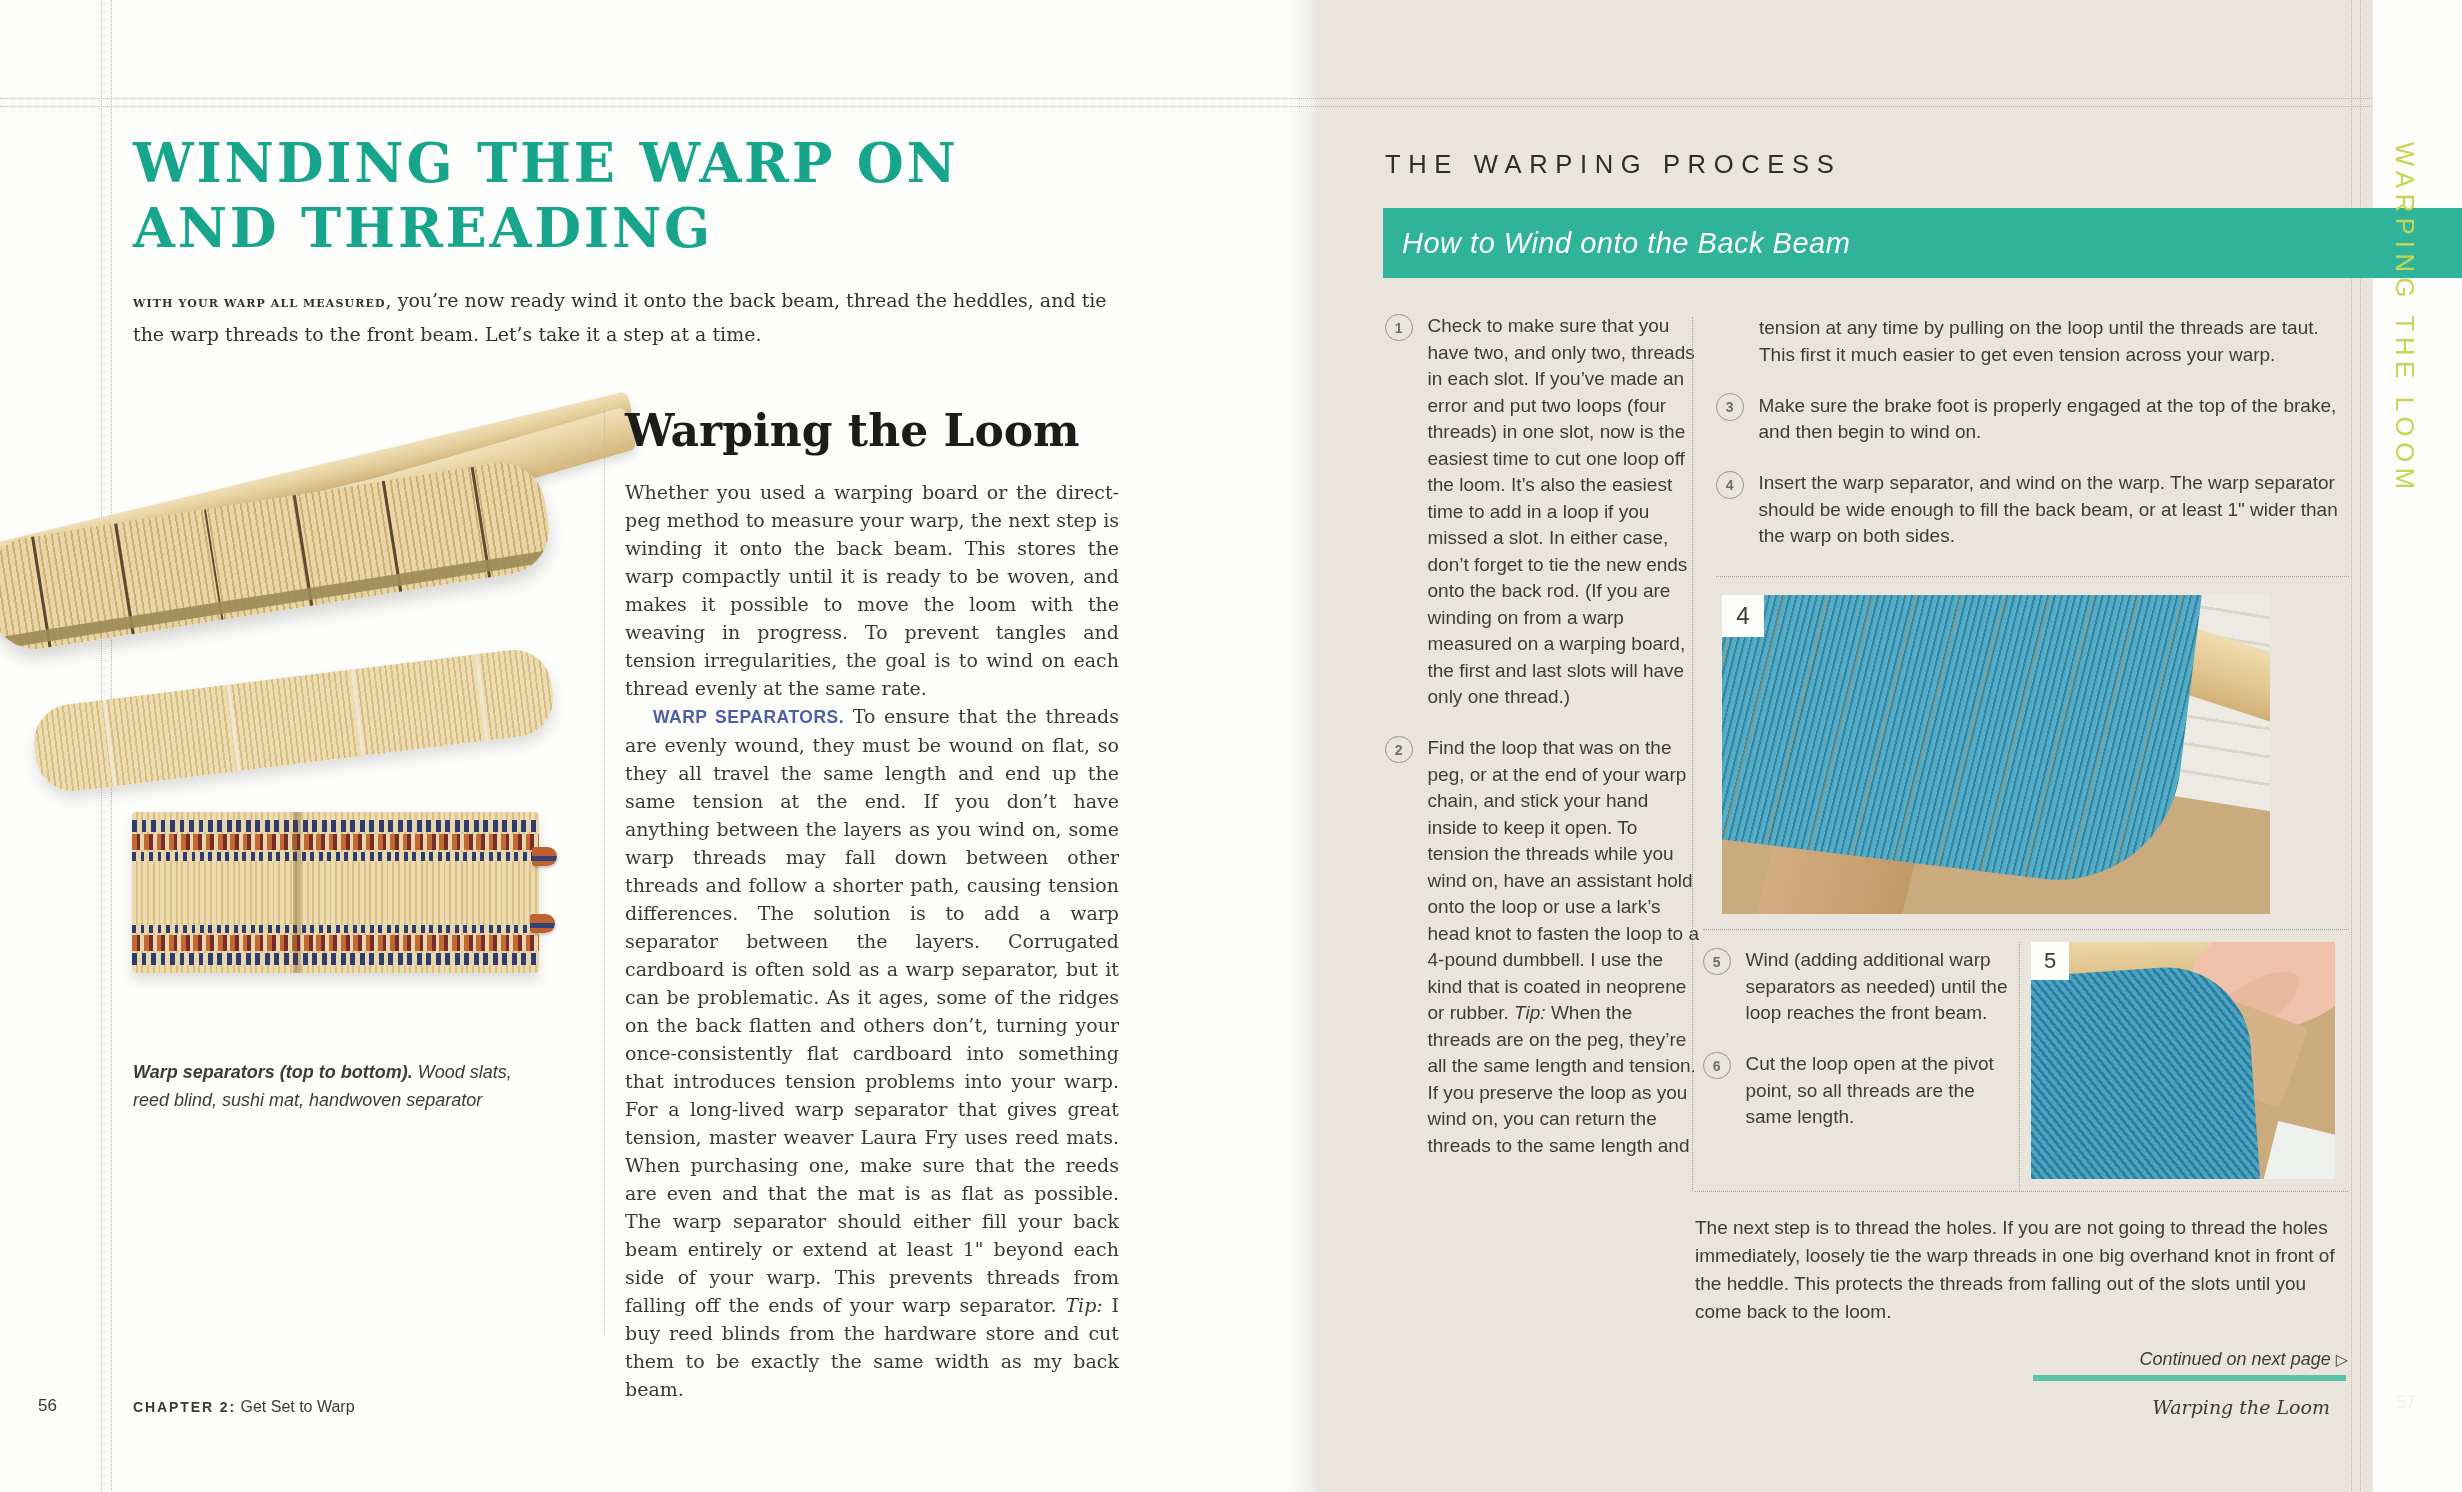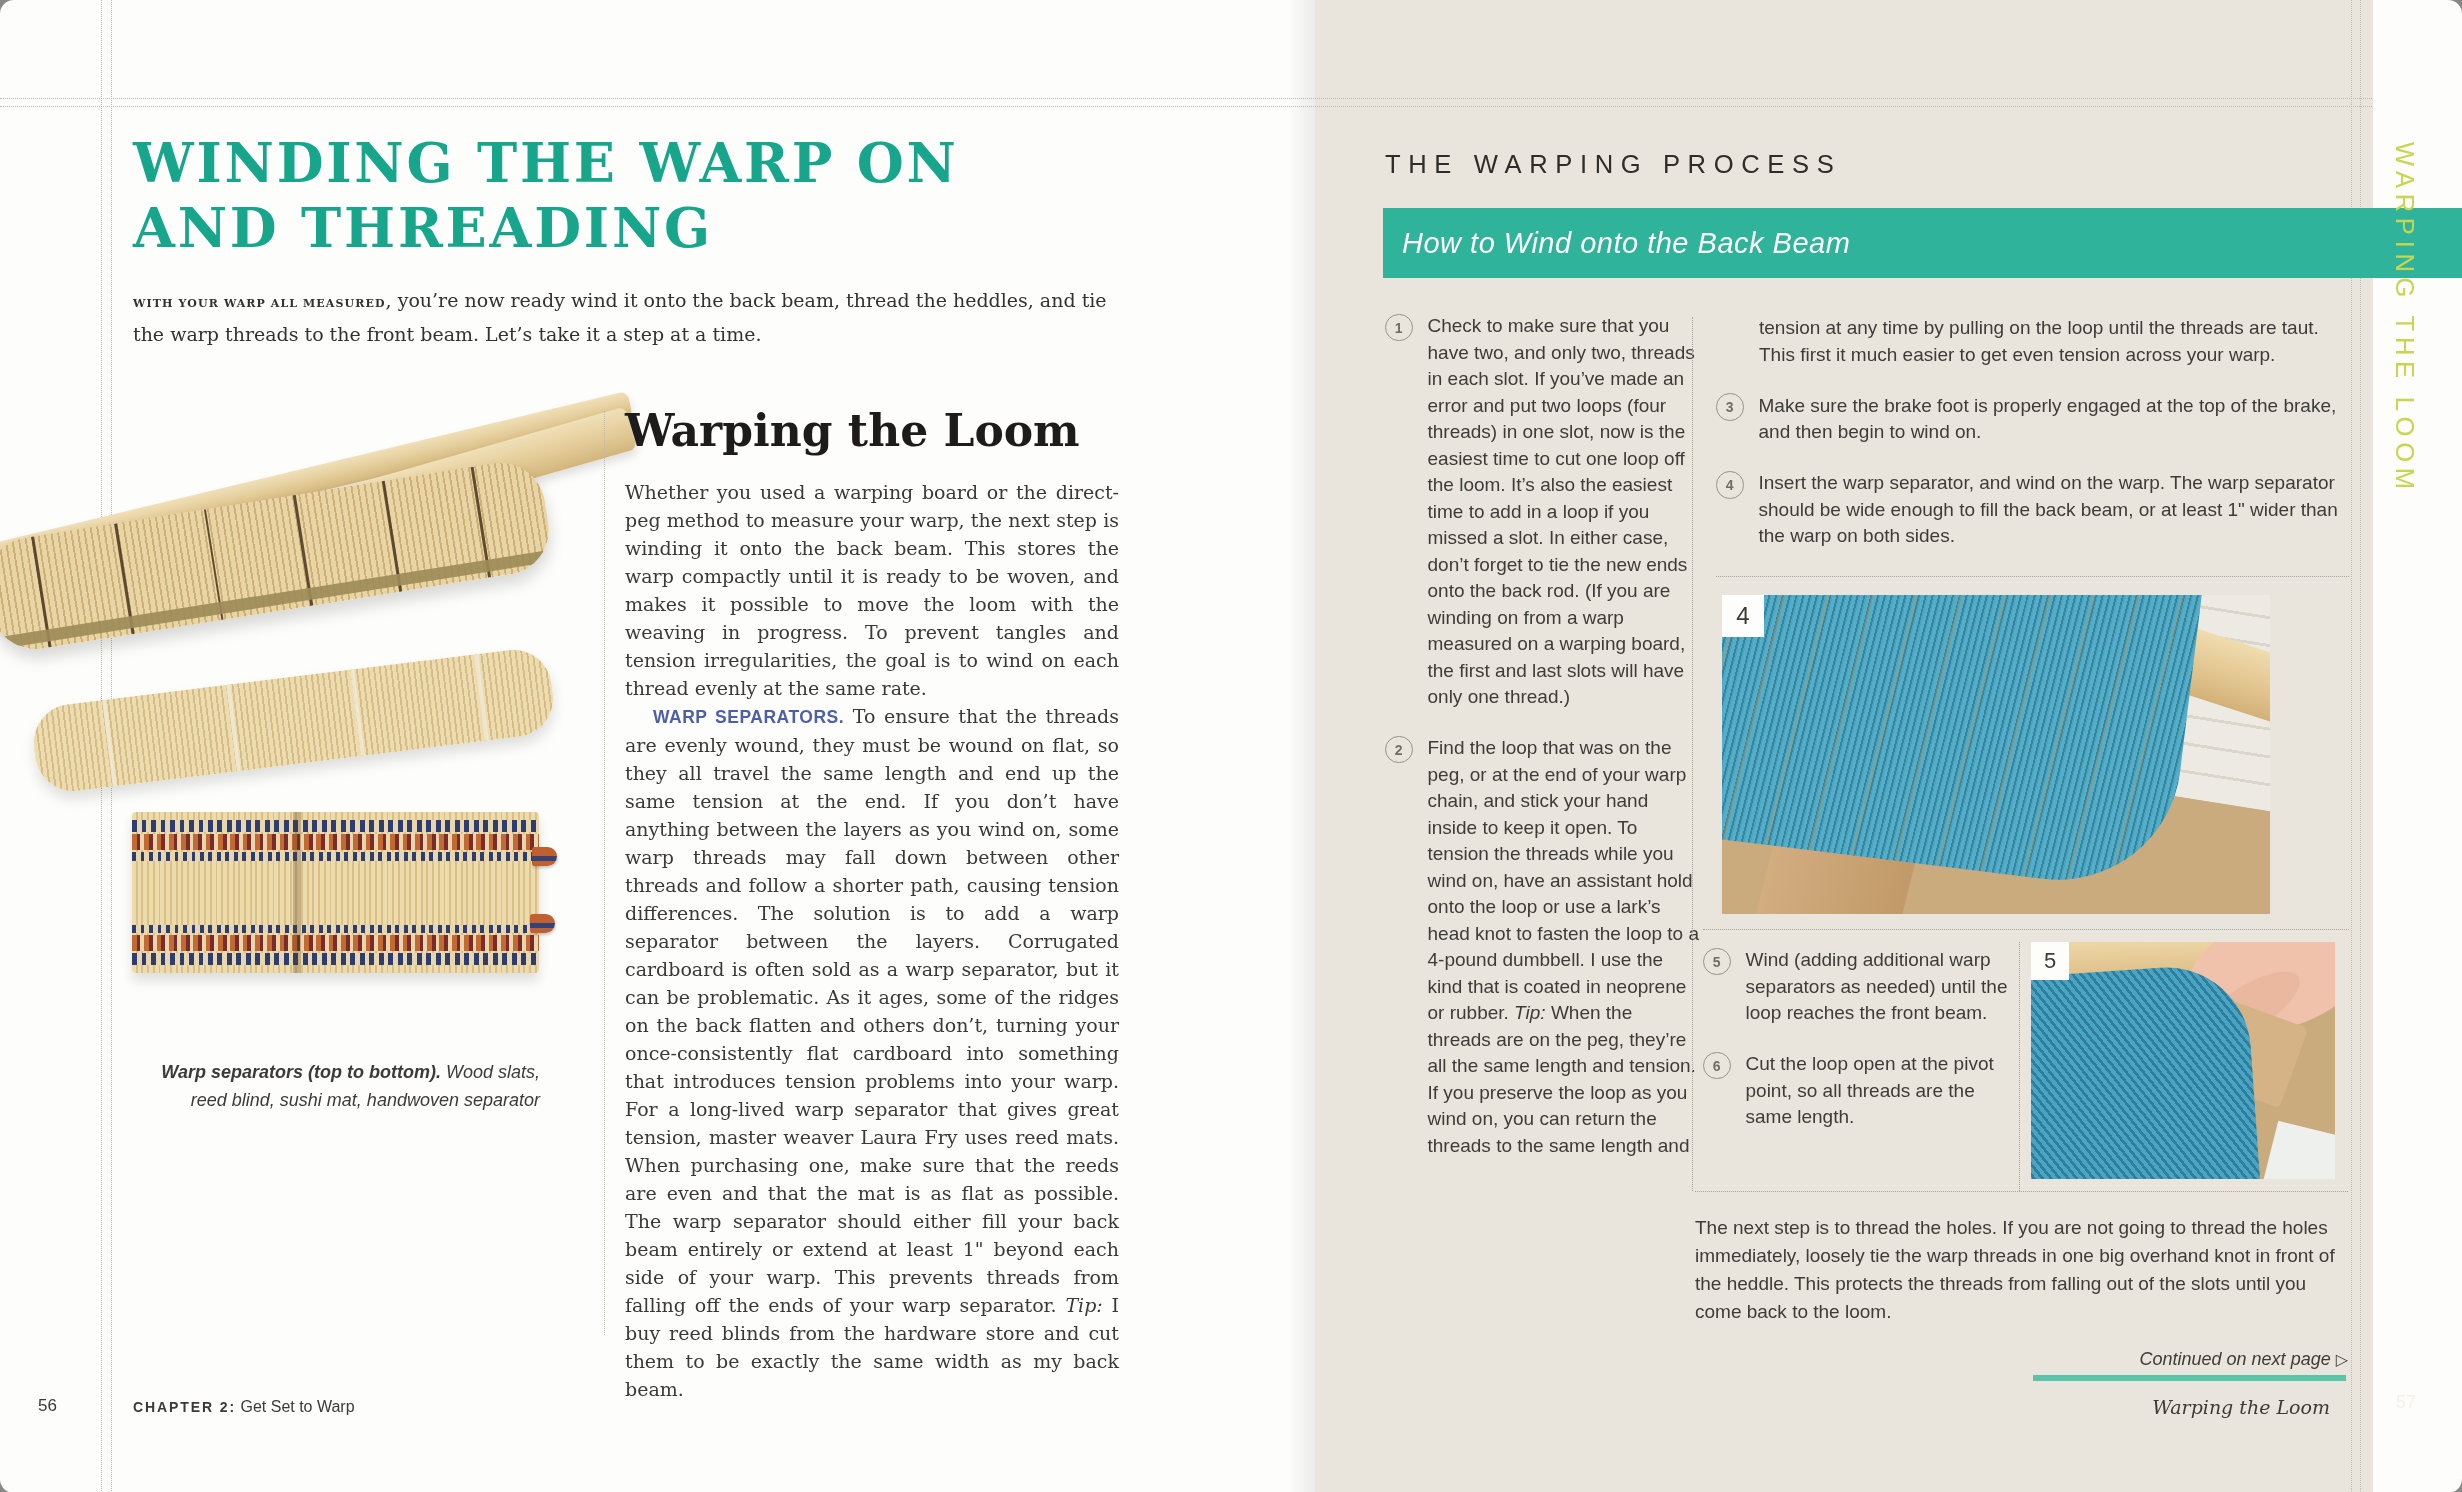--- a/index.html
+++ b/index.html
@@ -1,19 +1,19 @@
 <!DOCTYPE html>
 <html style="font-size:15px"><head>
 <meta charset="utf-8">
 <style>
   * { margin:0; padding:0; box-sizing:border-box; }
   html,body { background:#888; }
   .spread {
     position:relative; width:2462px; height:1493px; background:#fdfdfc;
-    font-family:"Liberation Sans","DejaVu Sans",sans-serif; overflow:hidden;border-radius:14px;
+    font-family:"Liberation Sans","DejaVu Sans",sans-serif; overflow:hidden;
   }
   
   .right-bg { position:absolute; left:1315px; top:0; width:1058px; height:1493px; background:#e9e5dd; }
   .gutter { position:absolute; left:1288px; top:0; width:26.5px; height:1493px;
             background:linear-gradient(90deg, rgba(0,0,0,0) 0%, rgba(0,0,0,.07) 100%); }
 
   
   .dot-h { position:absolute; border-top:1.9px dotted #bdb8ac; height:0; }
   .dot-v { position:absolute; border-left:1.9px dotted #bdb8ac; width:0; }
   .dot-h.dark, .dot-v.dark { border-color:#a7a296; }
@@ -42,21 +42,21 @@
   .matroll .tie { position:absolute; top:0; bottom:0; width:3.8px; background:#efe7d2; opacity:.95; }
   .woven { position:absolute; overflow:hidden; border-radius:3.8px;
     background:repeating-linear-gradient(90deg,#eedbab 0 3.8px,#d9c08a 3.8px 5.7px);
     box-shadow:0 7.6px 11.4px rgba(0,0,0,.12); }
   .woven .band { position:absolute; left:0; right:0; }
   .woven .fold { position:absolute; top:0; bottom:0; width:7.6px; background:rgba(90,60,30,.28); }
   .tassel { position:absolute; width:24.6px; height:19px; border-radius:2.8px 9.5px 9.5px 2.8px;
     background:linear-gradient(180deg,#c06030 0 45%, #344374 45% 75%, #c06030 75%); box-shadow:0.9px 1.9px 2.8px rgba(0,0,0,.2); }
 
   .caption { position:absolute; left:133px; top:1059px; width:407px;
-    font-style:italic; font-size:18px; line-height:1.55; color:#3c3b37;text-align:right; }
+    font-style:italic; font-size:18px; line-height:1.55; color:#3c3b37; }
   .caption b { font-weight:700; }
 
   .section-heading { position:absolute; left:625px; top:405px; width:511px;
     font-family:"DejaVu Serif","Liberation Serif",serif; font-weight:700; font-size:44px; color:#1d1c1a; }
   .body-col { position:absolute; left:625px; top:478px; width:494px;
     font-family:"DejaVu Serif","Liberation Serif",serif; font-size:19px; line-height:28px;
     text-align:justify; color:#3a3936; }
   .body-col p.p2 { text-indent:28px; }
   .lead-blue { color:#4d5fa8; font-weight:700; font-family:"Liberation Sans",sans-serif; font-size:17.5px; letter-spacing:0.5px; }
   .it { font-style:italic; }

